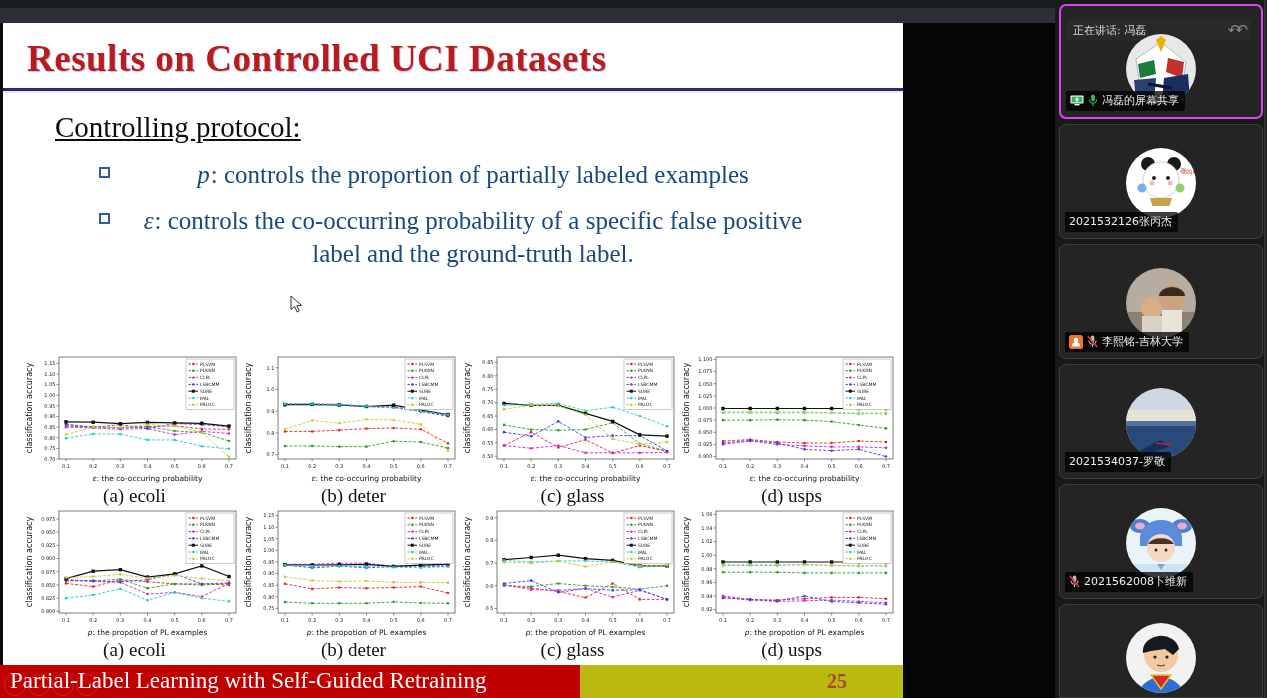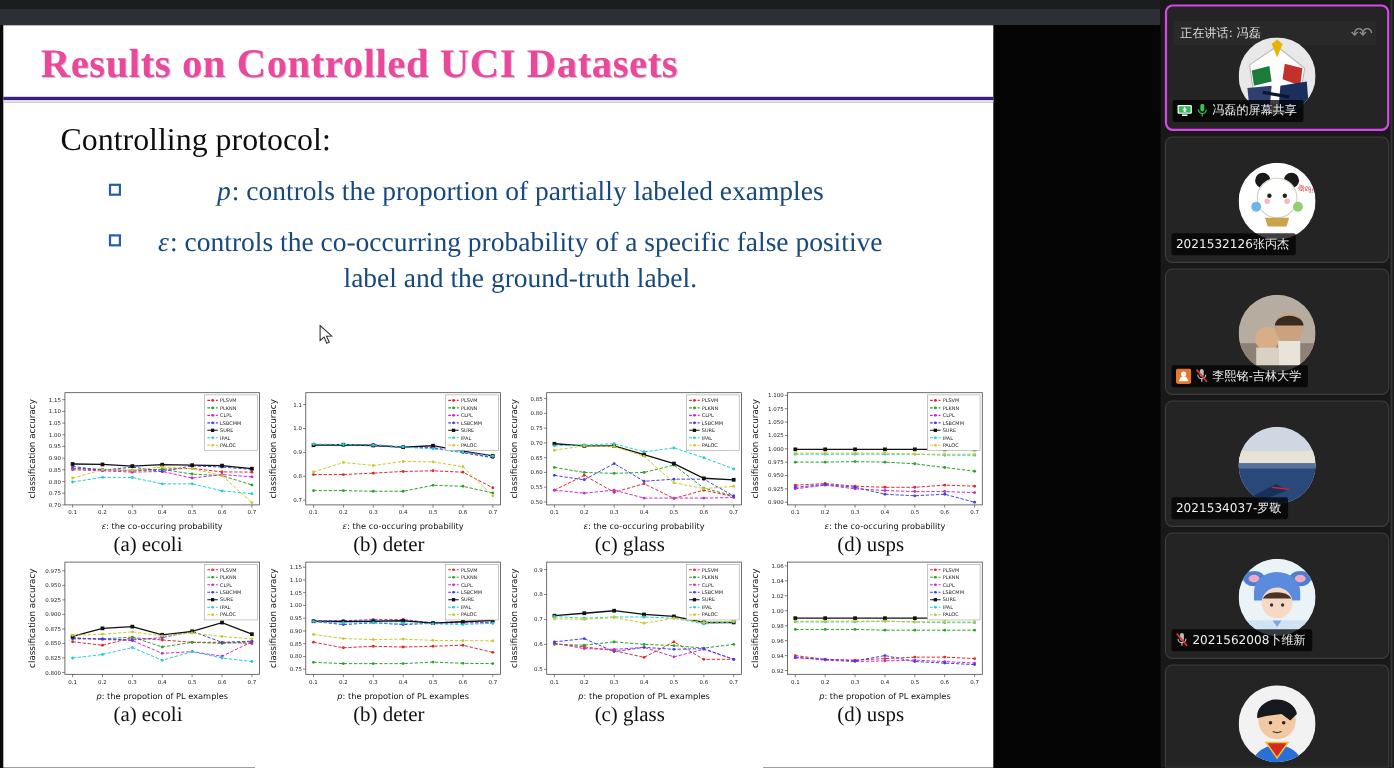--- a/index.html
+++ b/index.html
@@ -8,26 +8,26 @@
   .stage { position:relative; width:1267px; height:698px; }
 
   
   .topbar { position:absolute; left:0; top:0; width:1055px; height:23px; background:#2c3036; }
   .topbar .strip { position:absolute; left:0; top:0; width:100%; height:8px; background:#1b1d20; }
   .left-edge { position:absolute; left:0; top:23px; width:3px; height:675px; background:#0a0a0a; }
   .gap { position:absolute; left:903px; top:23px; width:152px; height:675px; background:#050505; }
 
   .slide { position:absolute; left:3px; top:23px; width:900px; height:675px; background:#fff; }
   .slide-title { font-family:"Liberation Serif","DejaVu Serif",serif; font-weight:bold;
-                 font-size:37px; color:#ec4899; padding:14px 0 8px 34px; letter-spacing:0.5px;
+                 font-size:37px; color:#b91c1c; padding:14px 0 8px 24px; letter-spacing:0.5px;
                  text-shadow:1px 1px 0 #cfc3e8; }
   .title-rule { height:5px; background:#3b1f7e; border-bottom:2px solid #e9e9e9; }
 
   .heading { font-family:"Liberation Serif","DejaVu Serif",serif; font-size:29px; color:#0d0d0d;
-             margin:18px 0 14px 52px; }
+             margin:18px 0 14px 52px;text-decoration:underline; }
   .bullets { list-style:none; margin-left:96px; max-width:716px;text-align:center; }
   .bullets li { position:relative; padding-left:32px; margin-bottom:13px;
                 font-family:"Liberation Serif","DejaVu Serif",serif; font-size:25px;
                 color:#17497e; line-height:1.32; }
   .bullets .sq { position:absolute; left:0; top:9px; width:11px; height:11px;
                  border:2px solid #2a5ca8; background:#fff; }
   .bullets i { font-style:italic; margin-right:1px; }
 
   
   .charts { position:absolute; left:22px; top:330px; width:878px;
@@ -1020,20 +1020,32 @@
           <div class="cap">(d) usps</div>
         </div>
     </div>
 
     <div class="cursor">
       <svg width="13" height="19" viewBox="0 0 13 19">
           <path d="M1 1 L1 14.5 L4.6 11.4 L7.1 17 L9.3 16 L6.8 10.6 L11.5 10.4 Z" fill="#fff" stroke="#333" stroke-width="1"></path>
         </svg>
     </div>
 
+    <div class="footer">
+      <div class="footer-red">
+        <span>Partial-Label Learning with Self-Guided Retraining</span>
+        <span class="wm">
+            <span></span>
+            <span></span>
+            <span></span>
+            <span></span>
+          </span>
+      </div>
+      <div class="footer-yellow"><span>25</span></div>
+    </div>
   </div>
 
   <div class="sidebar">
     <div class="scrollhint"></div>
 
     <div class="tile speaking" style="top:4px;">
       <div class="banner">
         <span class="txt">正在讲话: 冯磊</span>
         <span class="arrows">↶↶</span>
       </div>

